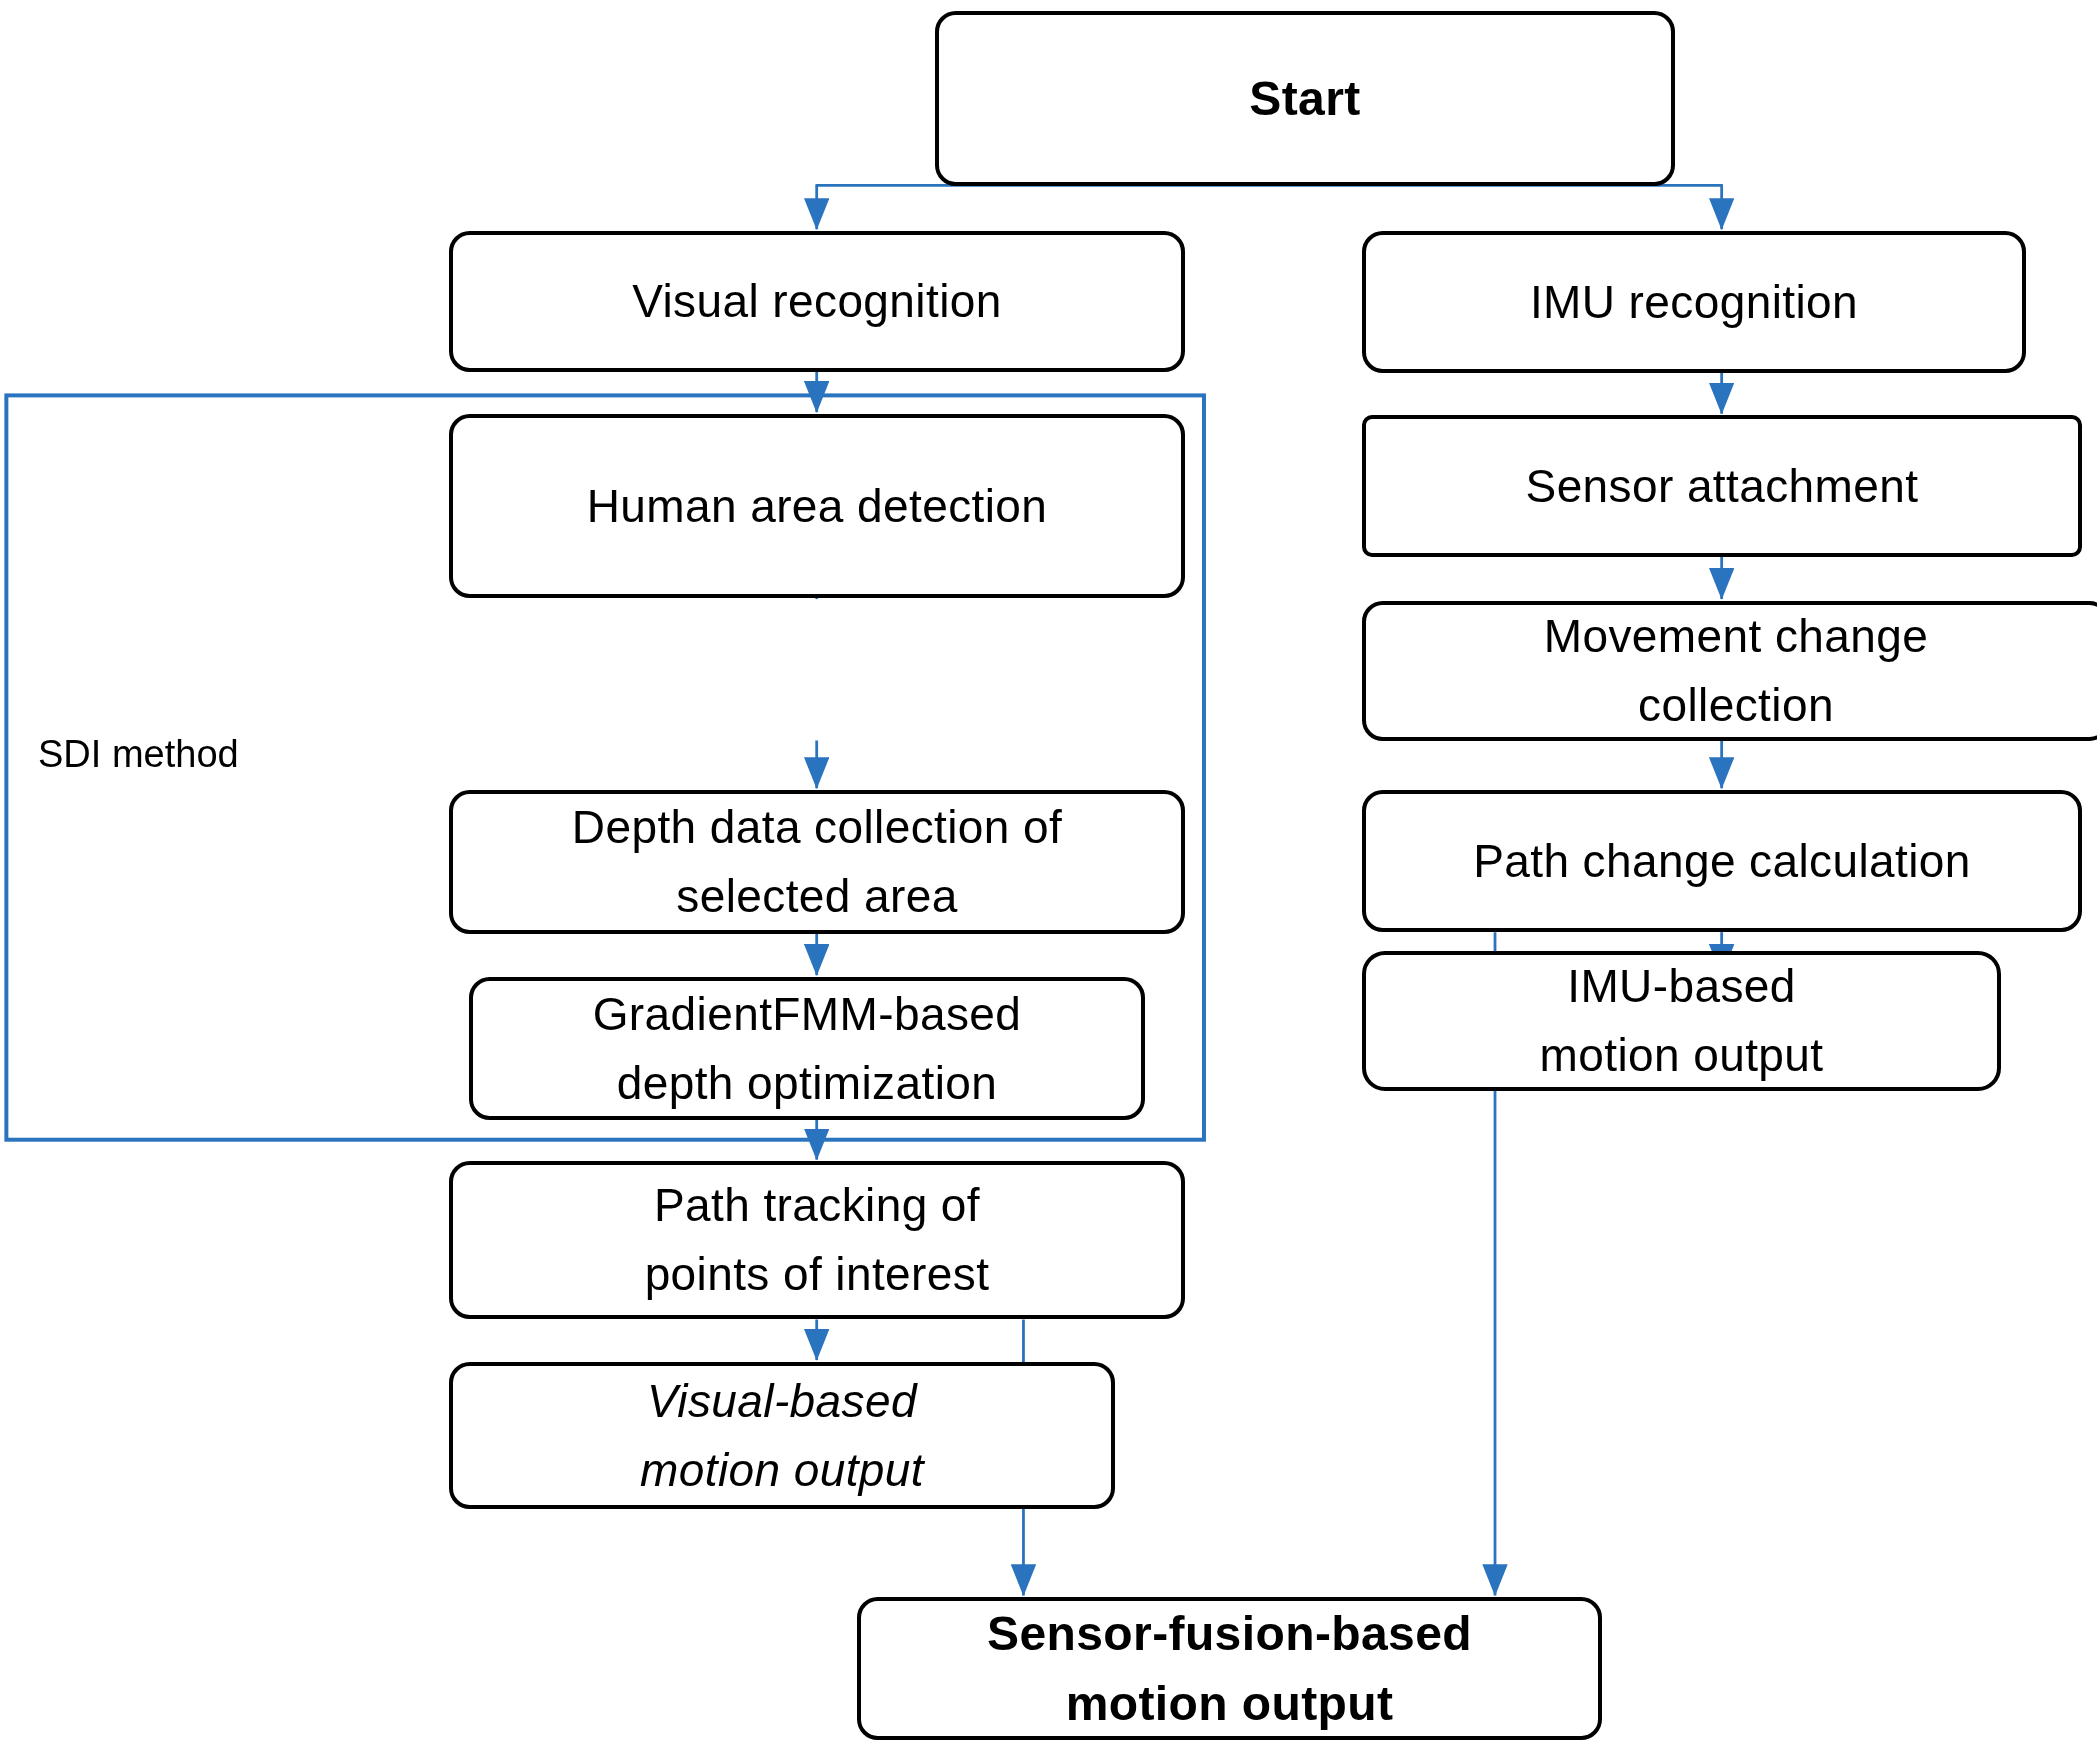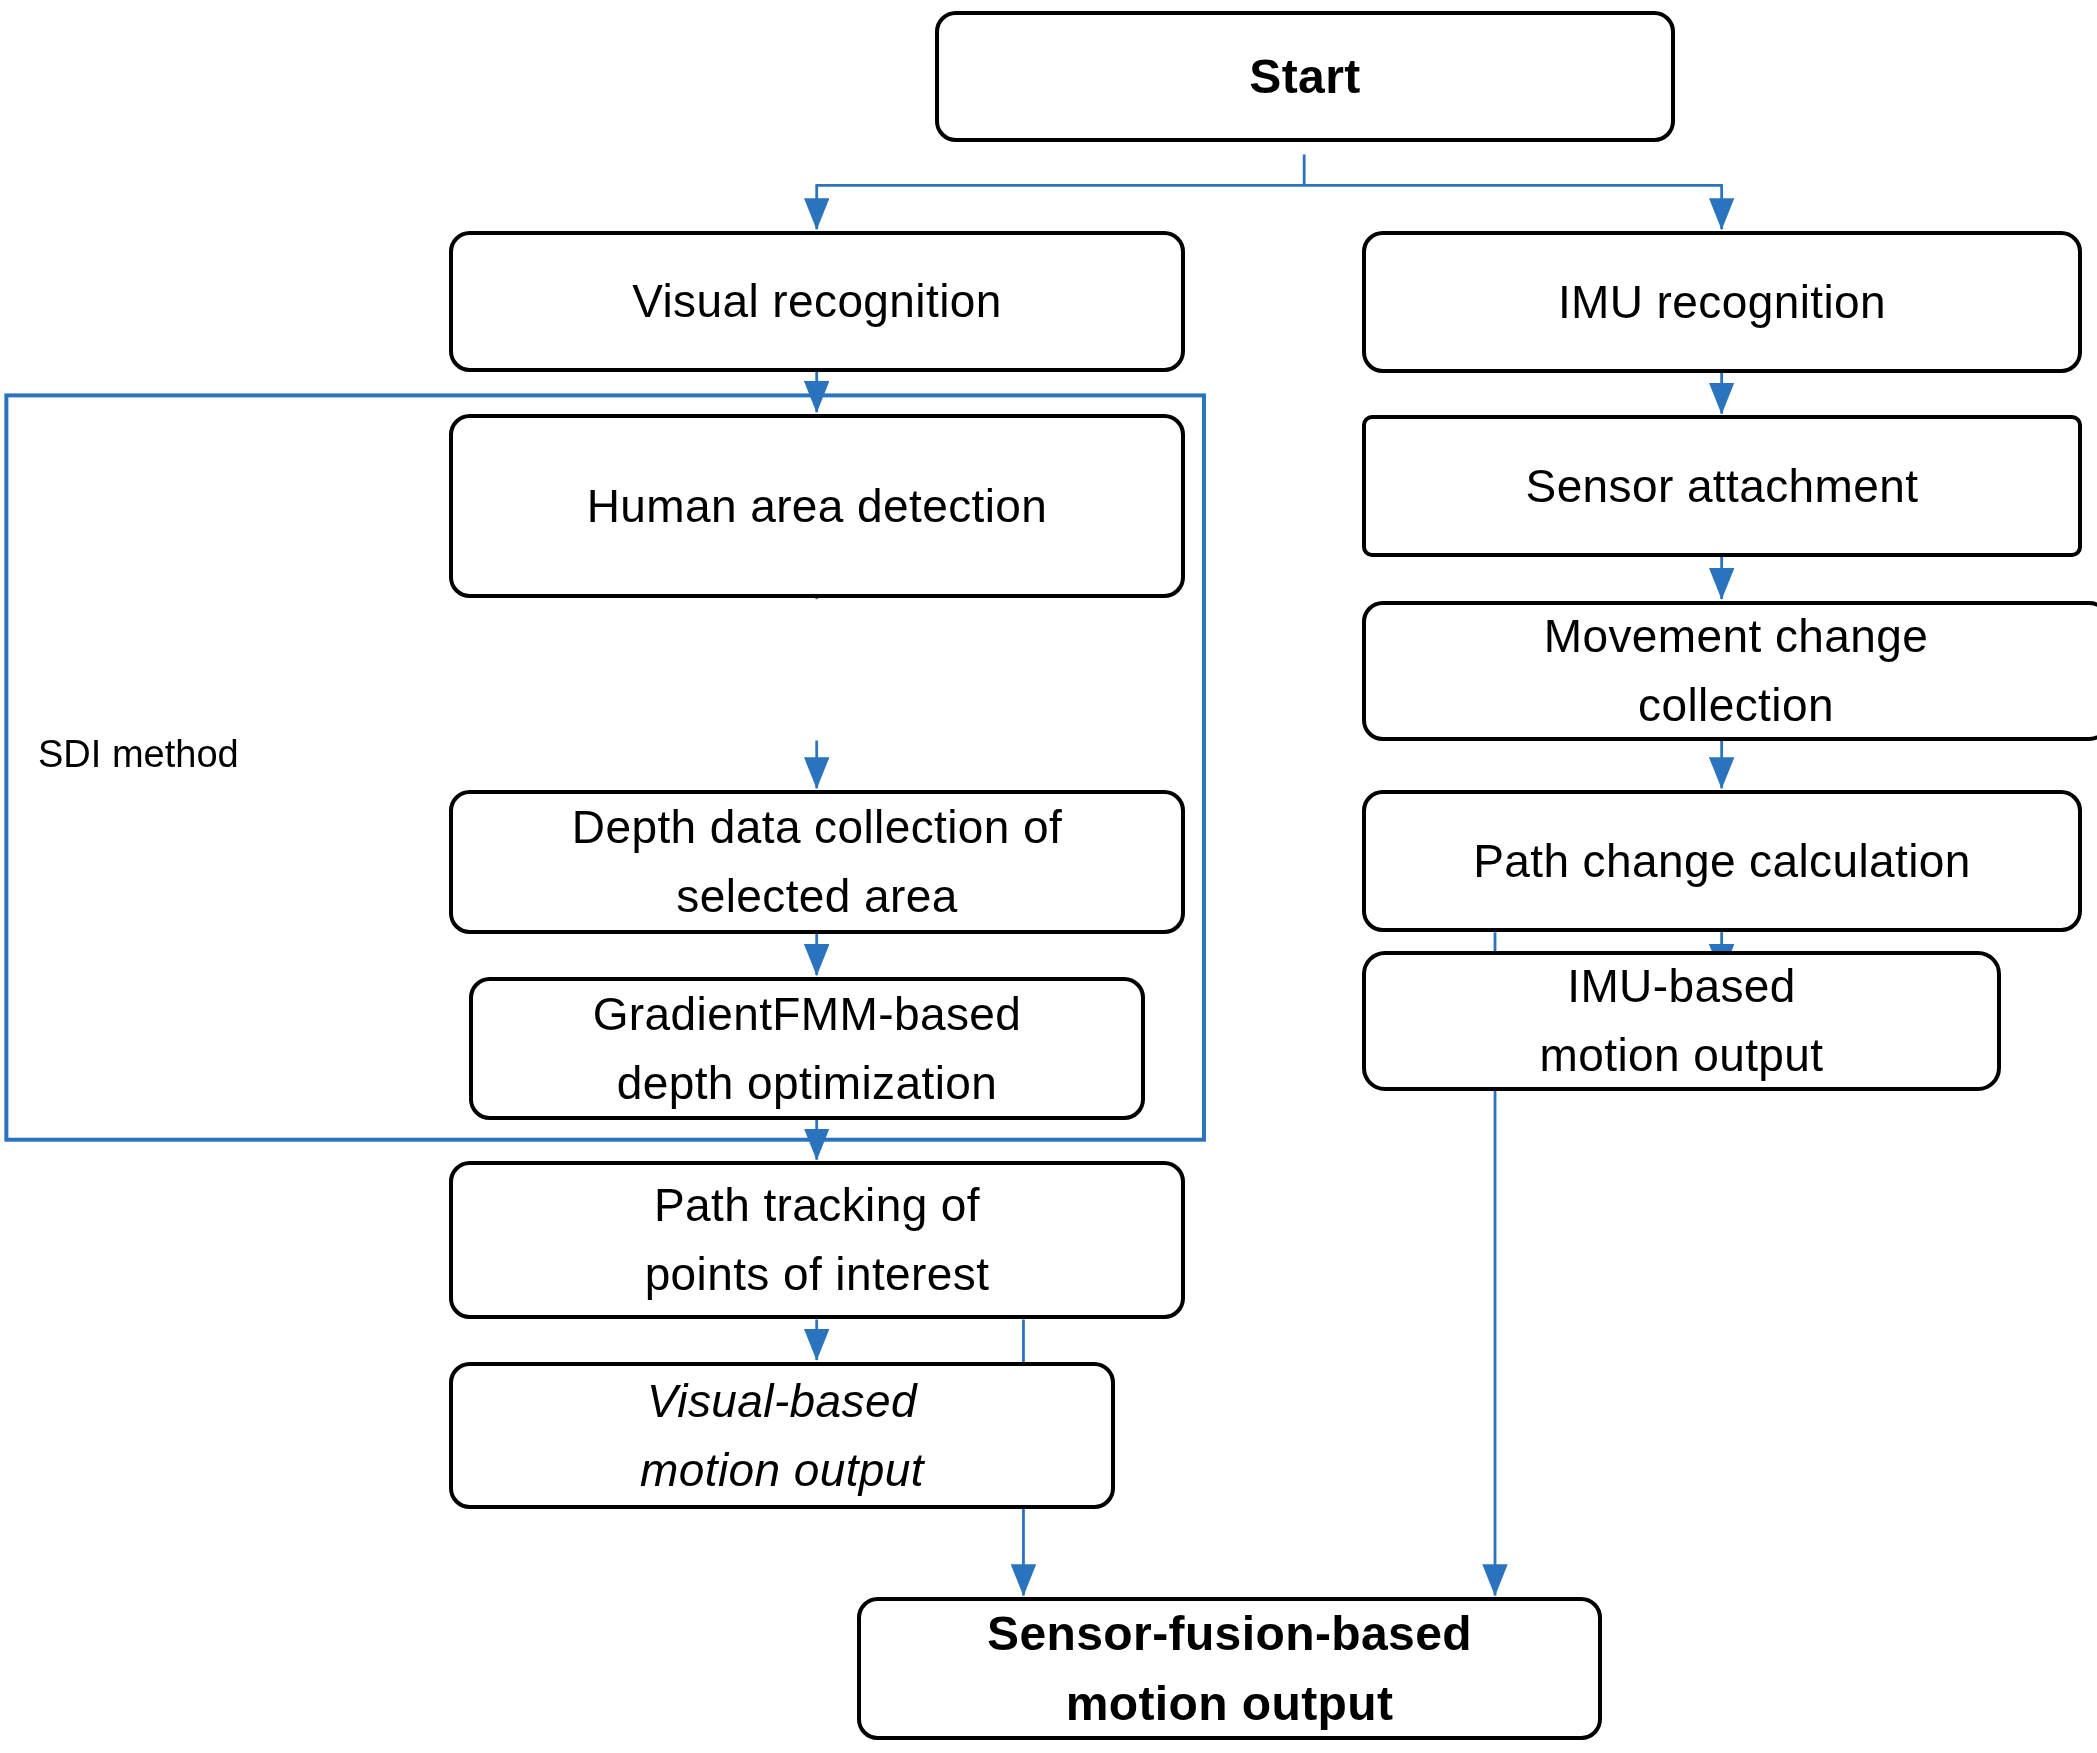--- a/index.html
+++ b/index.html
@@ -82,29 +82,29 @@
     <path d="M2165 700 L2165 753" stroke="#2A73BE" stroke-width="3.5" fill="none" marker-end="url(#arrowhead)"></path>
     <path d="M2165 931 L2165 991" stroke="#2A73BE" stroke-width="3.5" fill="none" marker-end="url(#arrowhead)"></path>
     <path d="M2165 1172 L2165 1226" stroke="#2A73BE" stroke-width="3.5" fill="none" marker-end="url(#arrowhead)"></path>
     <path d="M1880 1172 L1880 2006" stroke="#2A73BE" stroke-width="3.5" fill="none" marker-end="url(#arrowhead)"></path>
 
     <rect x="8" y="497" width="1506" height="936" fill="none" stroke="#2A73BE" stroke-width="5"></rect>
   </svg>
 
   <div class="group-label" style="left:38px; top:733px;">SDI method</div>
 
-  <div class="node bold" style="left:935px; top:11px; width:740px; height:131px;">
+  <div class="node bold" style="left:935px; top:11px; width:740px; height:175px;">
     <span class="label">Start</span>
   </div>
 
   <div class="node" style="left:449px; top:231px; width:736px; height:141px;">
     <span class="label">Visual recognition</span>
   </div>
 
-  <div class="node" style="left:1362px; top:231px; width:720px; height:142px;">
+  <div class="node" style="left:1362px; top:231px; width:664px; height:142px;">
     <span class="label">IMU recognition</span>
   </div>
 
   <div class="node" style="left:449px; top:414px; width:736px; height:184px;">
     <span class="label">Human area detection</span>
   </div>
 
   <div class="node" style="left:1362px; top:415px; width:720px; height:142px;border-radius:10px;">
     <span class="label">Sensor attachment</span>
   </div>

